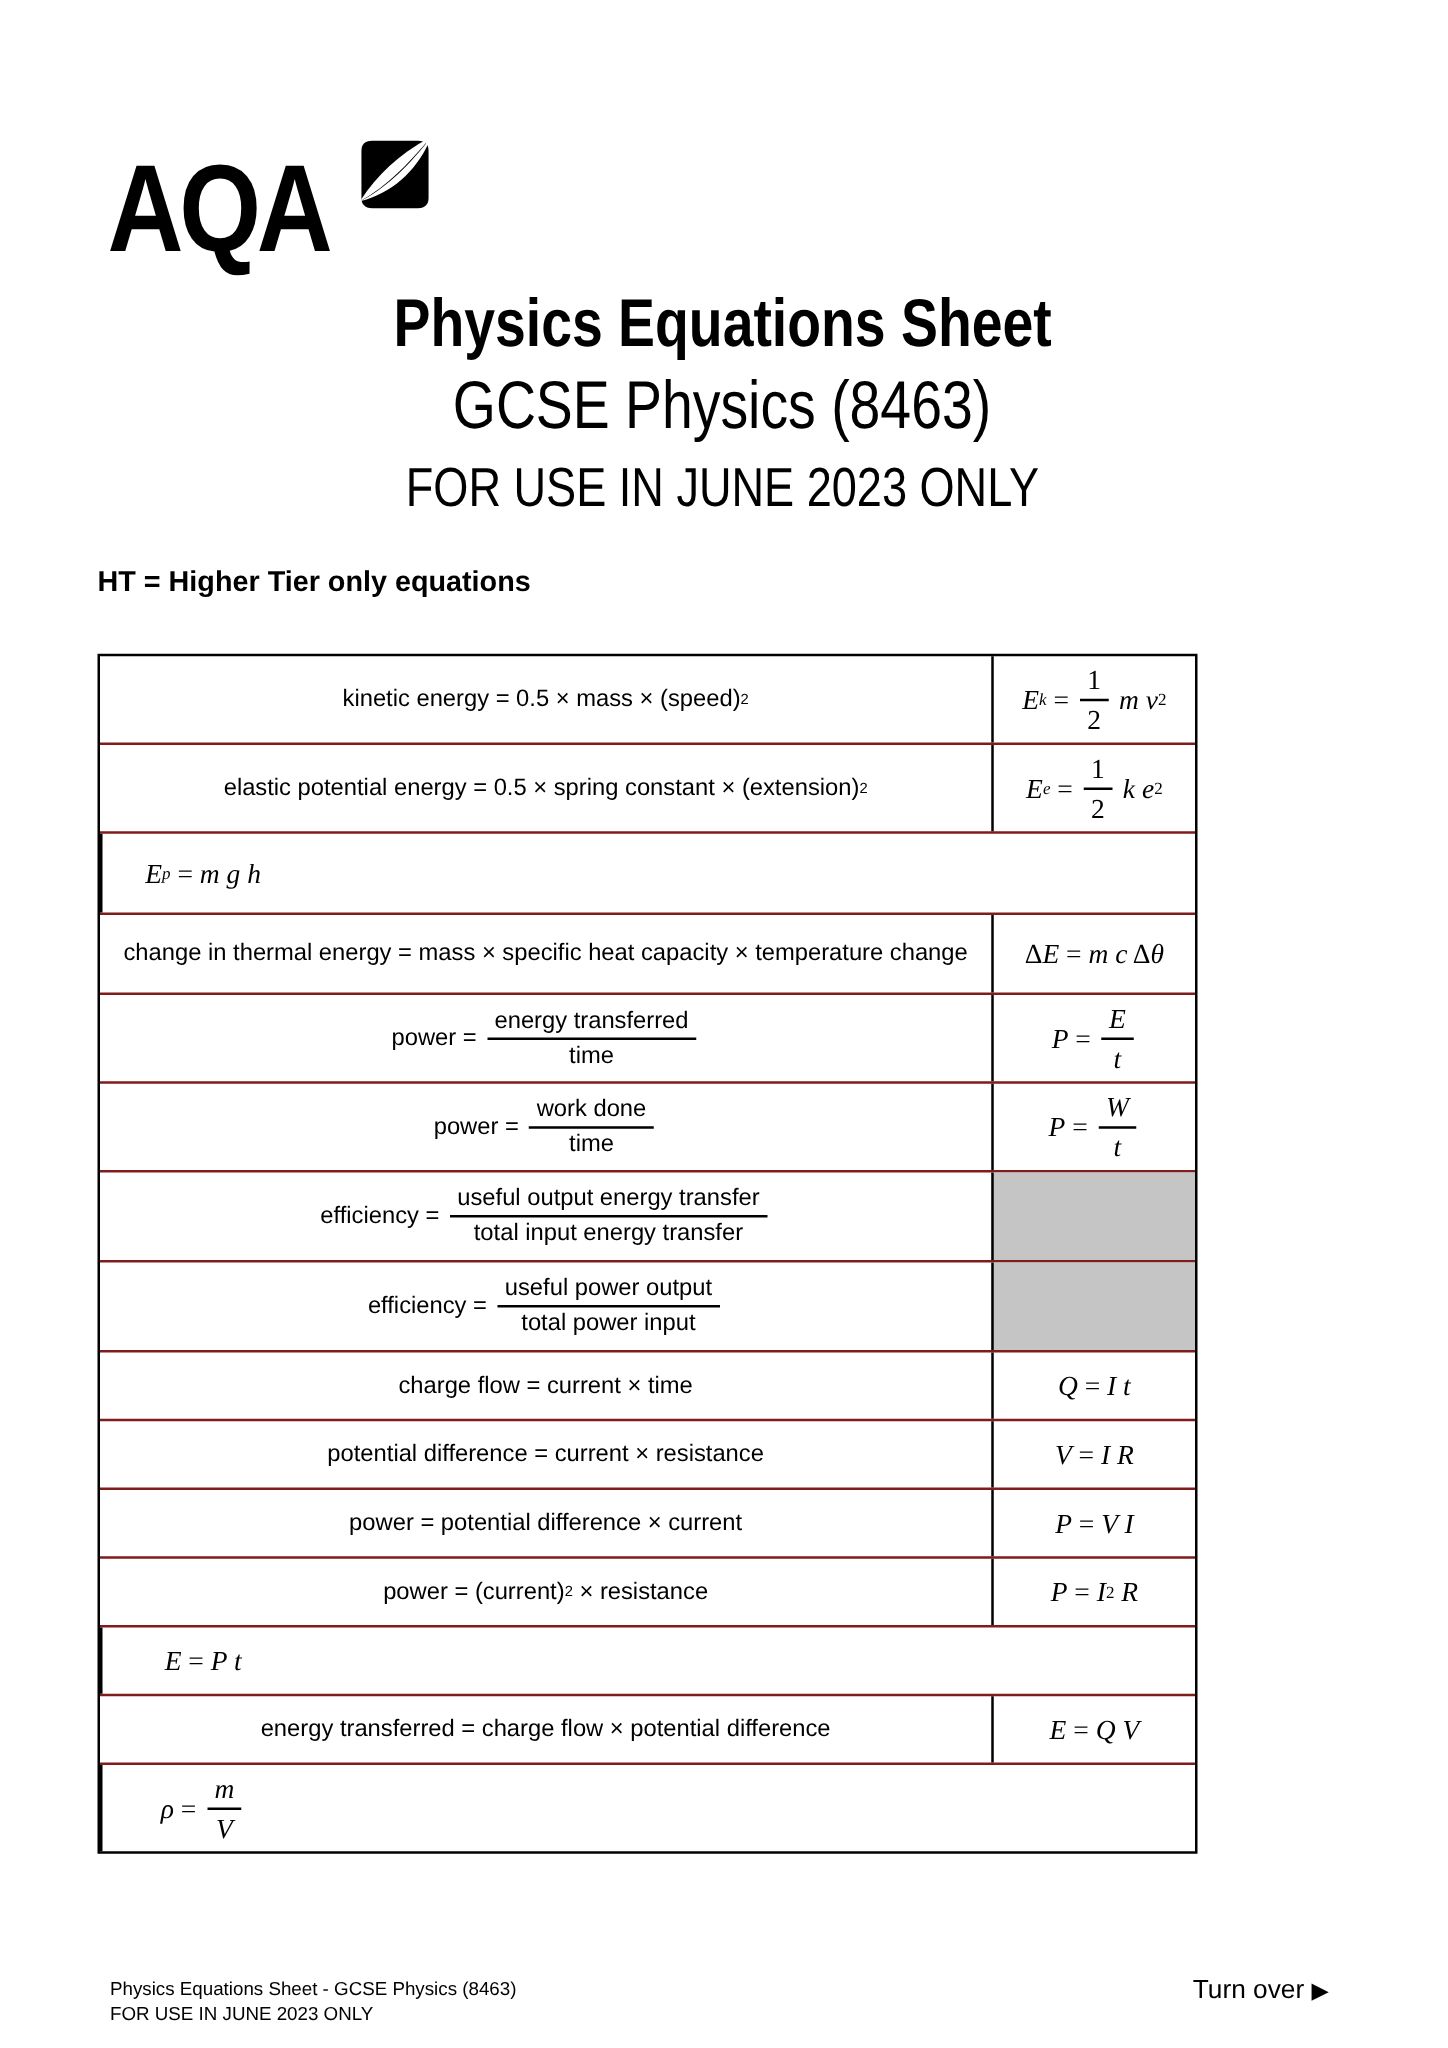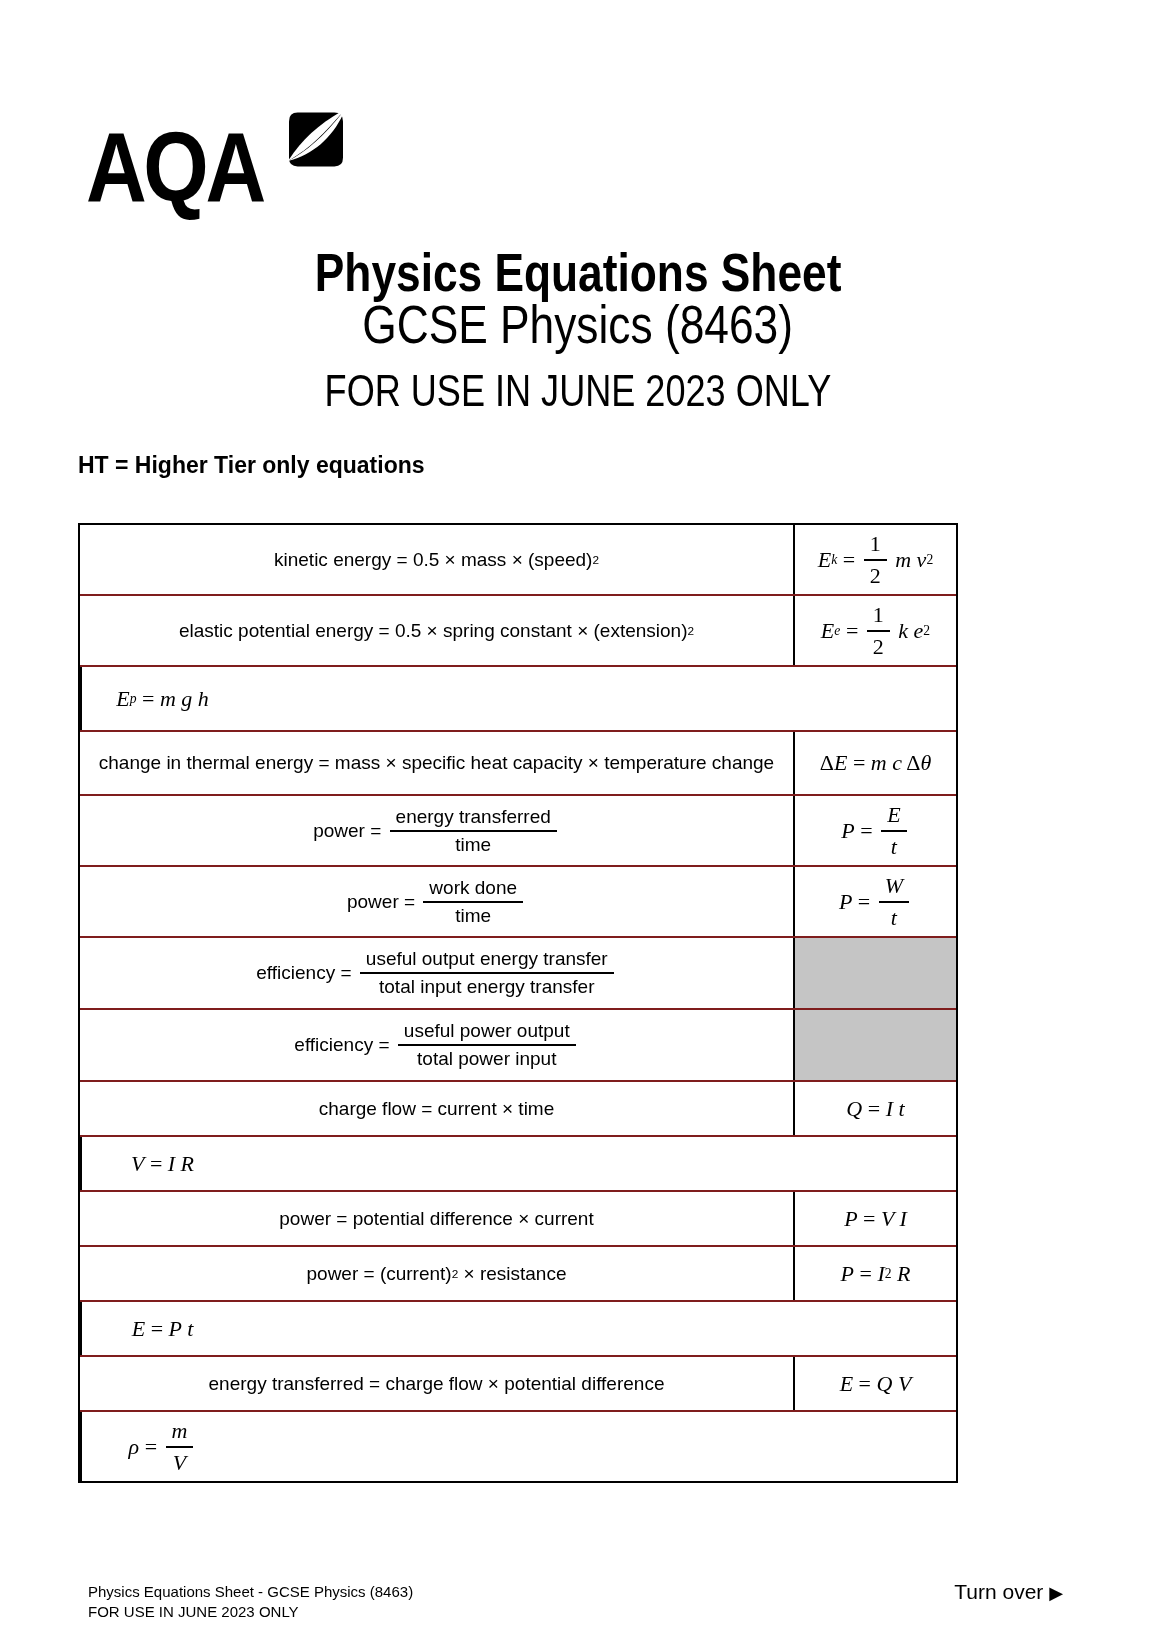--- a/index.html
+++ b/index.html
@@ -10,21 +10,21 @@
   
   .logo-text{
     position:absolute;left:86px;top:117px;
     font-size:99px;font-weight:bold;line-height:1;letter-spacing:-4px;
     transform:scaleX(.85);transform-origin:left top;
   }
   .logo-leaf{position:absolute;left:289px;top:111px;width:54px;height:57px;}
   
   .title-wrap{position:absolute;left:78px;width:1000px;text-align:center;line-height:1;}
   .title-wrap .squeeze{display:inline-block;transform:scaleX(.82);transform-origin:center;white-space:nowrap;}
-  .title1{top:245px;font-size:54px;font-weight:bold;}
+  .title1{top:232px;font-size:54px;font-weight:bold;}
   .title2{top:297px;font-size:54px;font-weight:normal;}
   .title3{top:369px;font-size:44px;font-weight:normal;}
   .ht-note{position:absolute;left:78px;top:452px;font-size:23px;font-weight:bold;}
   
   .eq-table{
     position:absolute;left:78px;top:523px;width:880px;
     border:2px solid #000;box-sizing:border-box;
   }
   .eq-row{display:flex;border-top:2px solid #7f1d1d;box-sizing:border-box;min-height:55px;}
   .eq-row:first-child{border-top:none;}
@@ -174,20 +174,23 @@
       <div class="eq-lhs">
         <span class="">charge flow = current × time</span>
       </div>
       <div class="eq-rhs">
         <span class="it">Q</span>
         <span class=""> = </span>
         <span class="it">I t</span>
       </div>
     </div>
     <div class="eq-row">
+      <div class="eq-lhs">
+        <span class="">potential difference = current × resistance</span>
+      </div>
       <div class="eq-rhs">
         <span class="it">V</span>
         <span class=""> = </span>
         <span class="it">I R</span>
       </div>
     </div>
     <div class="eq-row">
       <div class="eq-lhs">
         <span class="">power = potential difference × current</span>
       </div>

